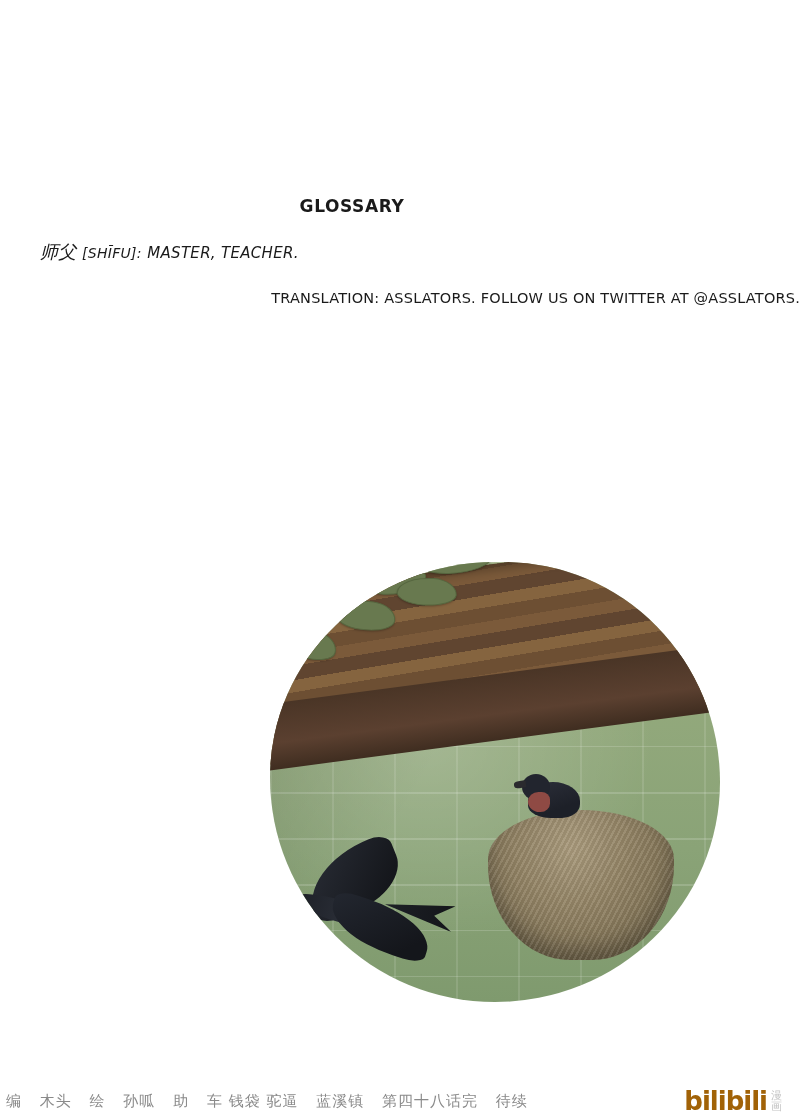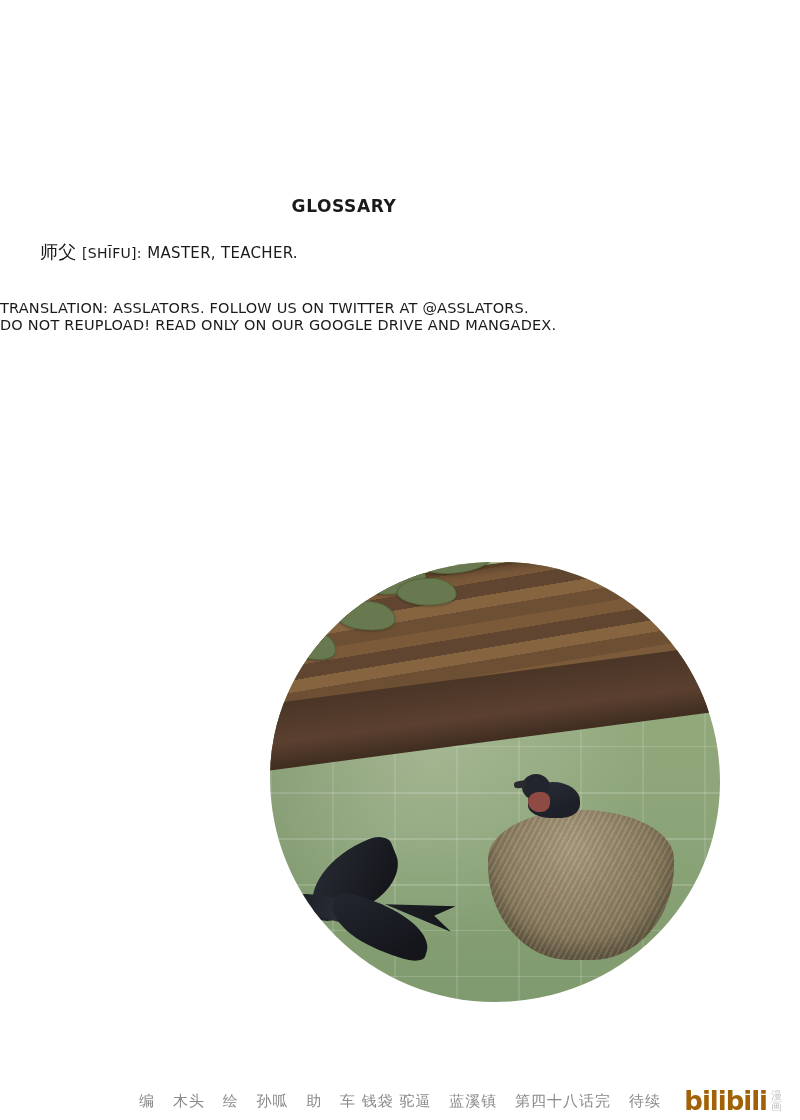--- a/index.html
+++ b/index.html
@@ -20,48 +20,50 @@
   .glossary-title {
     position: absolute;
     top: 196px;
     left: 0;
     width: 688px;
     text-align: center;
     font-weight: bold;
     font-size: 17px;
     letter-spacing: 0.6px;
     font-family: "DejaVu Sans", sans-serif;
+    padding-left: 8px;
   }
 
   .glossary-entry {
     position: absolute;
     top: 240px;
     left: 40px;
     font-size: 16px;
     letter-spacing: 0.3px;
     white-space: nowrap;
     font-family: "DejaVu Sans", sans-serif;
+    font-style: italic;
   }
   .glossary-entry .han {
     font-size: 18px;
   }
   .glossary-entry .pinyin {
     font-size: 14px;
   }
   .glossary-entry .defn {
     font-size: 15px;
   }
 
   
   .notice {
     position: absolute;
-    top: 300px;
+    top: 290px;
     left: 0;
     width: 800px;
-    text-align: left;
+    text-align: right;
     font-size: 14.5px;
     line-height: 17px;
     letter-spacing: 0.2px;
     font-family: "DejaVu Sans", sans-serif;
   }
   .notice div { white-space: nowrap; }
 
   
   .illustration {
     position: absolute;
@@ -262,21 +264,20 @@
     clip-path: polygon(0% 40%, 100% 0%, 72% 50%, 100% 100%);
     transform: rotate(10deg);
   }
 
   
   .footer {
     position: absolute;
     left: 0;
     top: 1092px;
     width: 800px;
-    text-align: center;
     font-size: 15px;
     color: #8a8a8a;
     letter-spacing: 1px;
     font-family: "DejaVu Sans", sans-serif;
   }
   .footer span { margin: 0 6px; }
 
   .bili-logo {
     position: absolute;
     right: 18px;
@@ -306,21 +307,20 @@
 <div class="glossary-title">GLOSSARY</div>
 
 <div class="glossary-entry">
   <span class="han">师父</span>
   <span class="pinyin">[SHĪFU]:</span>
   <span class="defn">MASTER, TEACHER.</span>
 </div>
 
 <div class="notice">
   <div>TRANSLATION: ASSLATORS. FOLLOW US ON TWITTER AT @ASSLATORS.</div>
-  <div>DO NOT REUPLOAD! READ ONLY ON OUR GOOGLE DRIVE AND MANGADEX.</div>
 </div>
 
 <div class="illustration">
   <div class="circle-clip">
     <div class="wall"></div>
     <div class="wall-shade"></div>
 
     <div class="beam"></div>
     <div class="beam-dark"></div>
 

